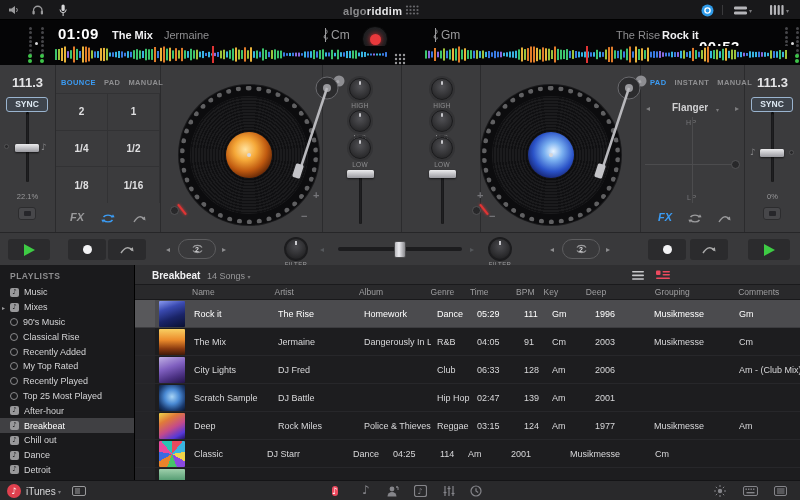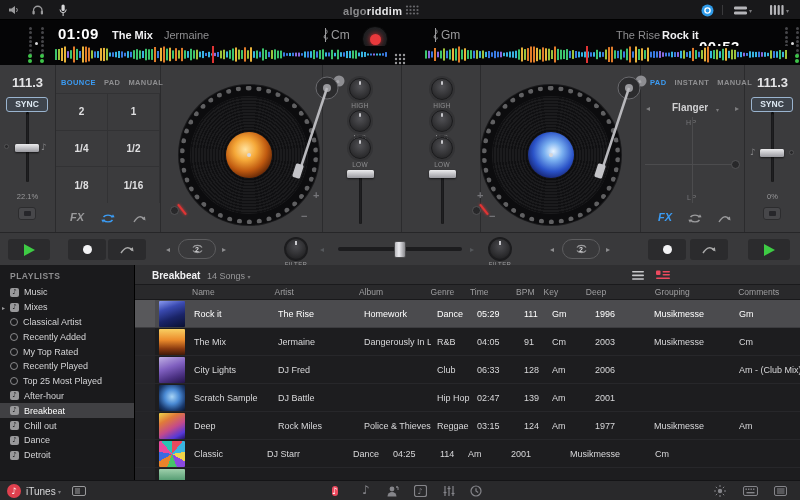--- a/index.html
+++ b/index.html
@@ -739,21 +739,27 @@
         <span class="disc">▸</span>
         <span class="pl-ic">
           <span class="pl-box">♪</span>
         </span>
         <span class="lbl">Mixes</span>
       </div>
       <div class="pl-item">
         <span class="pl-ic">
           <span class="pl-ring"></span>
         </span>
-        <span class="lbl">Classical Artist</span>
+        <span class="lbl">90's Music</span>
+      </div>
+      <div class="pl-item">
+        <span class="pl-ic">
+          <span class="pl-ring"></span>
+        </span>
+        <span class="lbl">Classical Rise</span>
       </div>
       <div class="pl-item">
         <span class="pl-ic">
           <span class="pl-ring"></span>
         </span>
         <span class="lbl">Recently Added</span>
       </div>
       <div class="pl-item">
         <span class="pl-ic">
           <span class="pl-ring"></span>

